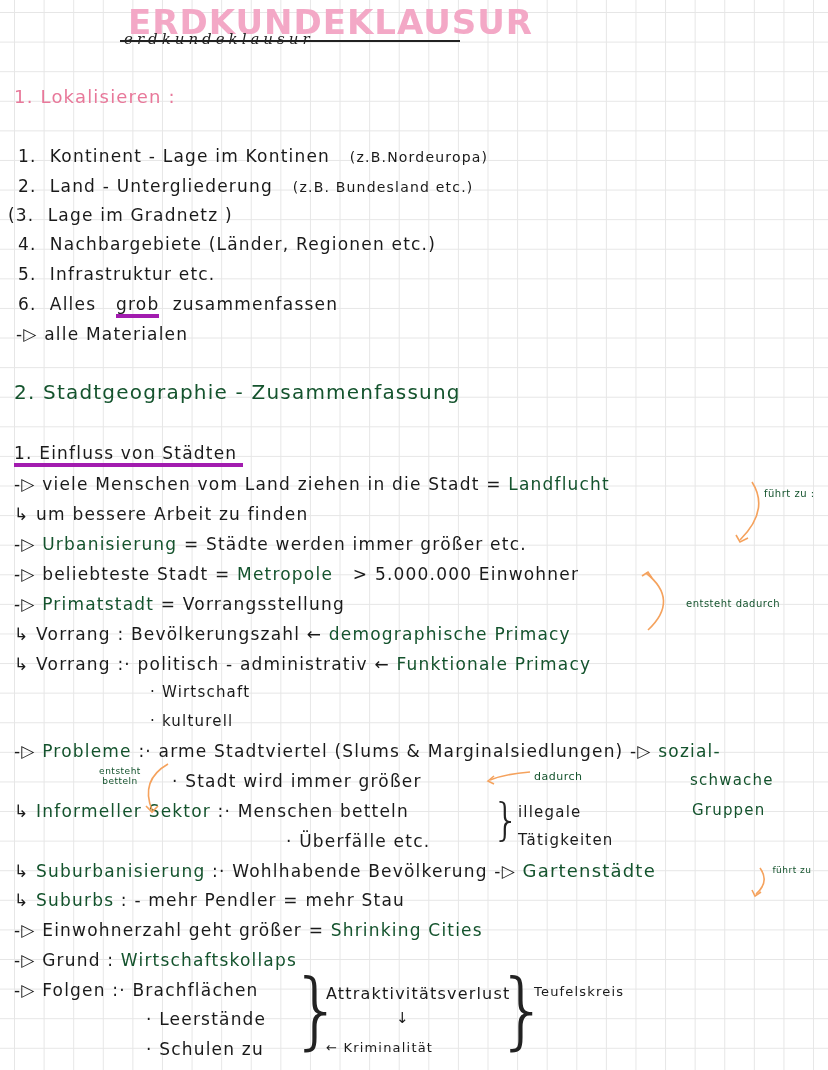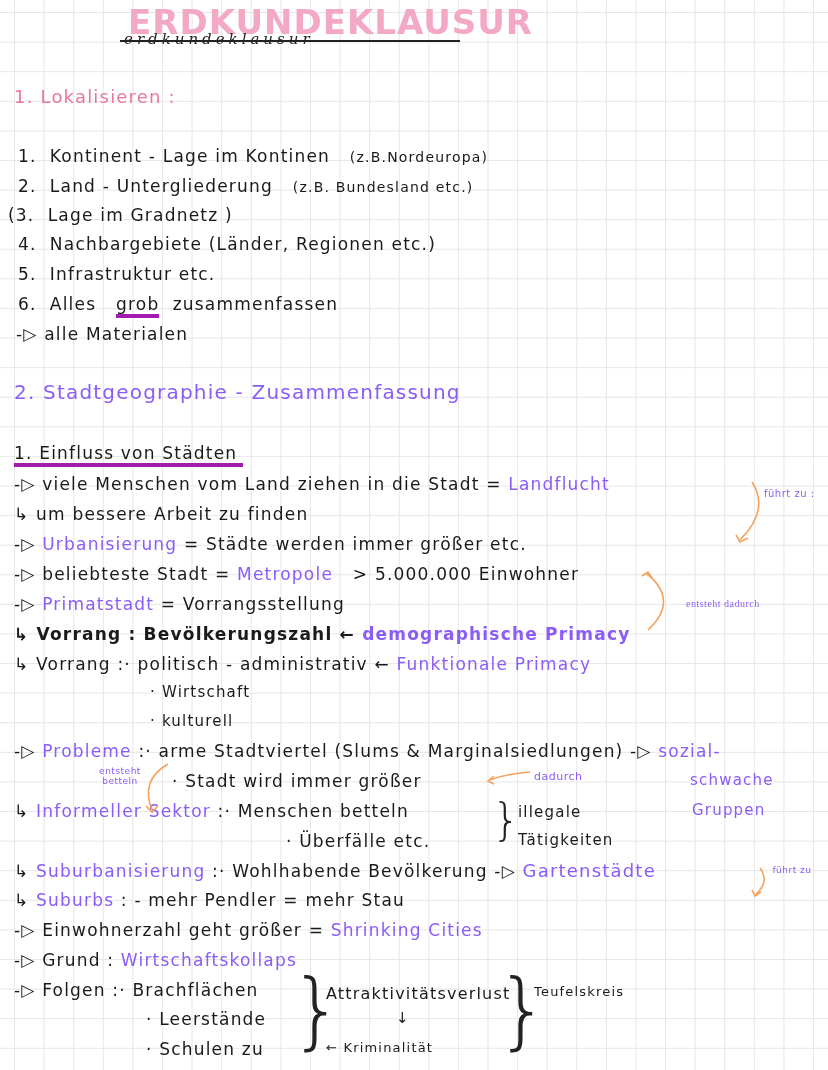--- a/index.html
+++ b/index.html
@@ -9,21 +9,21 @@
     background-image:
       linear-gradient(to right, #e6e6e6 1px, transparent 1px),
       linear-gradient(to bottom, #e6e6e6 1px, transparent 1px);
     background-size:29.6px 29.6px;
     background-position:14px 12px;
     font-family:"DejaVu Sans", sans-serif;
     color:#1a1a1a;
   }
   .abs { position:absolute; white-space:nowrap; }
   .t { font-size:17px; letter-spacing:1.2px; }
-  .orange { color:#8b5cf6; }
+  .orange { color:#14532d; }
   .pink { color:#e8789a; }
   .small { font-size:10px; letter-spacing:0.5px; }
   .title-big {
     font-family:"DejaVu Sans", sans-serif; font-weight:bold;
     font-size:34px; color:#f3a8c6; letter-spacing:1px;
   }
   .title-script {
     font-family:"DejaVu Serif", serif; font-style:italic;
     font-size:15px; color:#222; letter-spacing:4px;
   }
@@ -74,21 +74,21 @@
 <div class="abs t" style="left:14px; top:504px;">↳ um bessere Arbeit zu finden</div>
 <div class="abs t" style="left:14px; top:534px;">
   <span>-▷</span> <span class="orange">Urbanisierung</span> <span>= Städte werden immer größer etc.</span>
 </div>
 <div class="abs t" style="left:14px; top:564px;">
   <span>-▷ beliebteste Stadt =</span> <span class="orange">Metropole</span>&nbsp;&nbsp; <span>&gt; 5.000.000 Einwohner</span>
 </div>
 <div class="abs t" style="left:14px; top:594px;">
   <span>-▷</span> <span class="orange">Primatstadt</span> <span>= Vorrangsstellung</span>
 </div>
-<div class="abs t" style="left:14px; top:624px;font-weight:bold;">
+<div class="abs t" style="left:14px; top:624px;">
   <span>↳ Vorrang : Bevölkerungszahl ←</span> <span class="orange">demographische Primacy</span>
 </div>
 <div class="abs t" style="left:14px; top:654px;">
   <span>↳ Vorrang :· politisch - administrativ ←</span> <span class="orange">Funktionale Primacy</span>
 </div>
 <div class="abs t" style="left:150px; top:683px; font-size:15px;">· Wirtschaft</div>
 <div class="abs t" style="left:150px; top:712px; font-size:15px;">· kulturell</div>
 
 <div class="abs t" style="left:14px; top:741px;">
   <span>-▷</span> <span class="orange">Probleme</span> <span>:· arme Stadtviertel (Slums &amp; Marginalsiedlungen) -▷</span> <span class="orange">sozial-</span>
@@ -121,21 +121,21 @@
 <div class="abs t" style="left:146px; top:1009px;">· Leerstände</div>
 <div class="abs t" style="left:146px; top:1039px;">· Schulen zu</div>
 <div class="abs brace" style="left:290px; top:968px; font-size:84px; line-height:84px;">}</div>
 <div class="abs t" style="left:326px; top:984px; font-size:16px;">Attraktivitätsverlust</div>
 <div class="abs t" style="left:396px; top:1009px; font-size:15px;">↓</div>
 <div class="abs t" style="left:326px; top:1040px; font-size:13px;">← Kriminalität</div>
 <div class="abs brace" style="left:496px; top:968px; font-size:84px; line-height:84px;">}</div>
 <div class="abs t" style="left:534px; top:984px; font-size:13px;">Teufelskreis</div>
 
 <div class="abs orange small" style="left:764px; top:488px;">führt zu :</div>
-<div class="abs orange small" style="left:686px; top:598px;font-family:Liberation Serif, serif;">entsteht dadurch</div>
+<div class="abs orange small" style="left:686px; top:598px;">entsteht dadurch</div>
 <div class="abs orange small" style="left:96px; top:766px; width:48px; white-space:normal; text-align:center; line-height:10px; font-size:9px;">entsteht betteln</div>
 <div class="abs orange small" style="left:534px; top:770px; font-size:11px;">dadurch</div>
 <div class="abs orange small" style="left:772px; top:865px; width:40px; white-space:normal; font-size:9px; line-height:10px; text-align:center;">führt zu</div>
 
 <svg class="abs" style="left:0; top:0;" width="828" height="1070">
   <path class="arrow-o" d="M752 482 Q770 510 740 540"></path>
   <path class="arrow-o" d="M736 535 L740 542 L748 538"></path>
   <path class="arrow-o" d="M646 573 Q680 600 648 630"></path>
   <path class="arrow-o" d="M642 576 L648 572 L652 578"></path>
   <path class="arrow-o" d="M168 764 Q140 780 152 810"></path>

